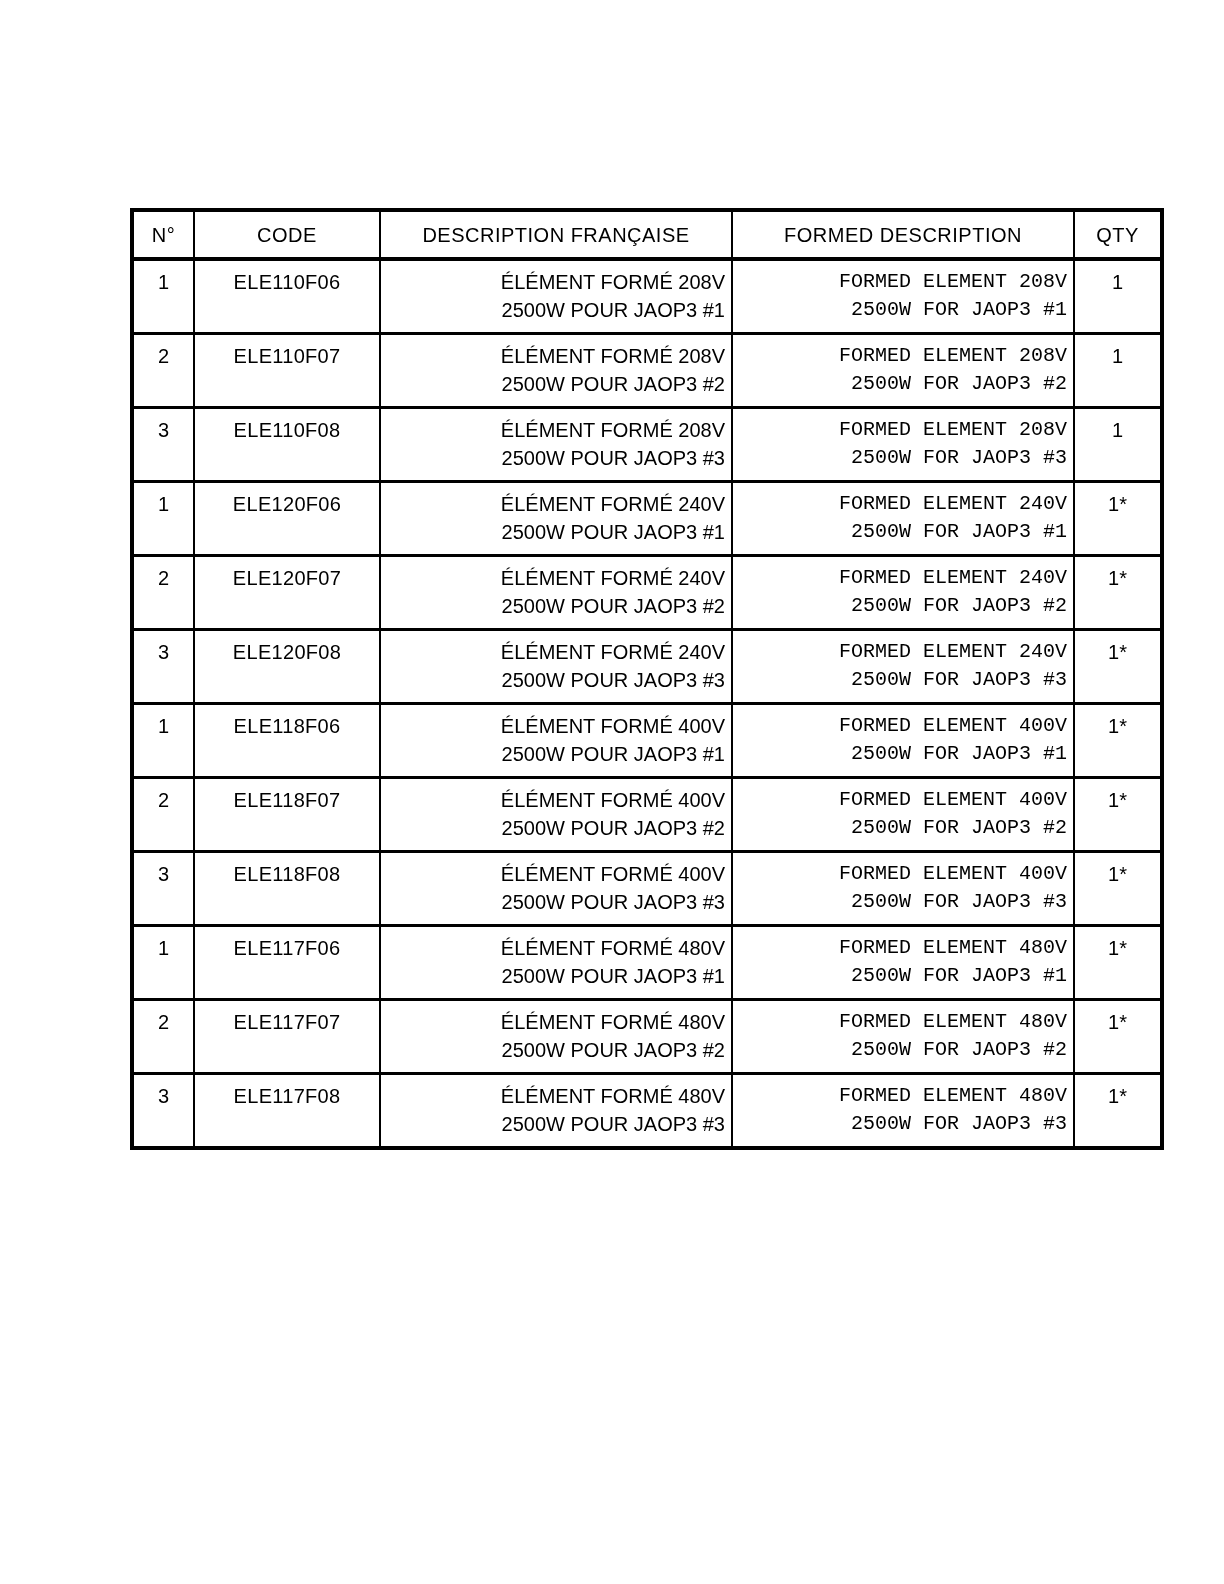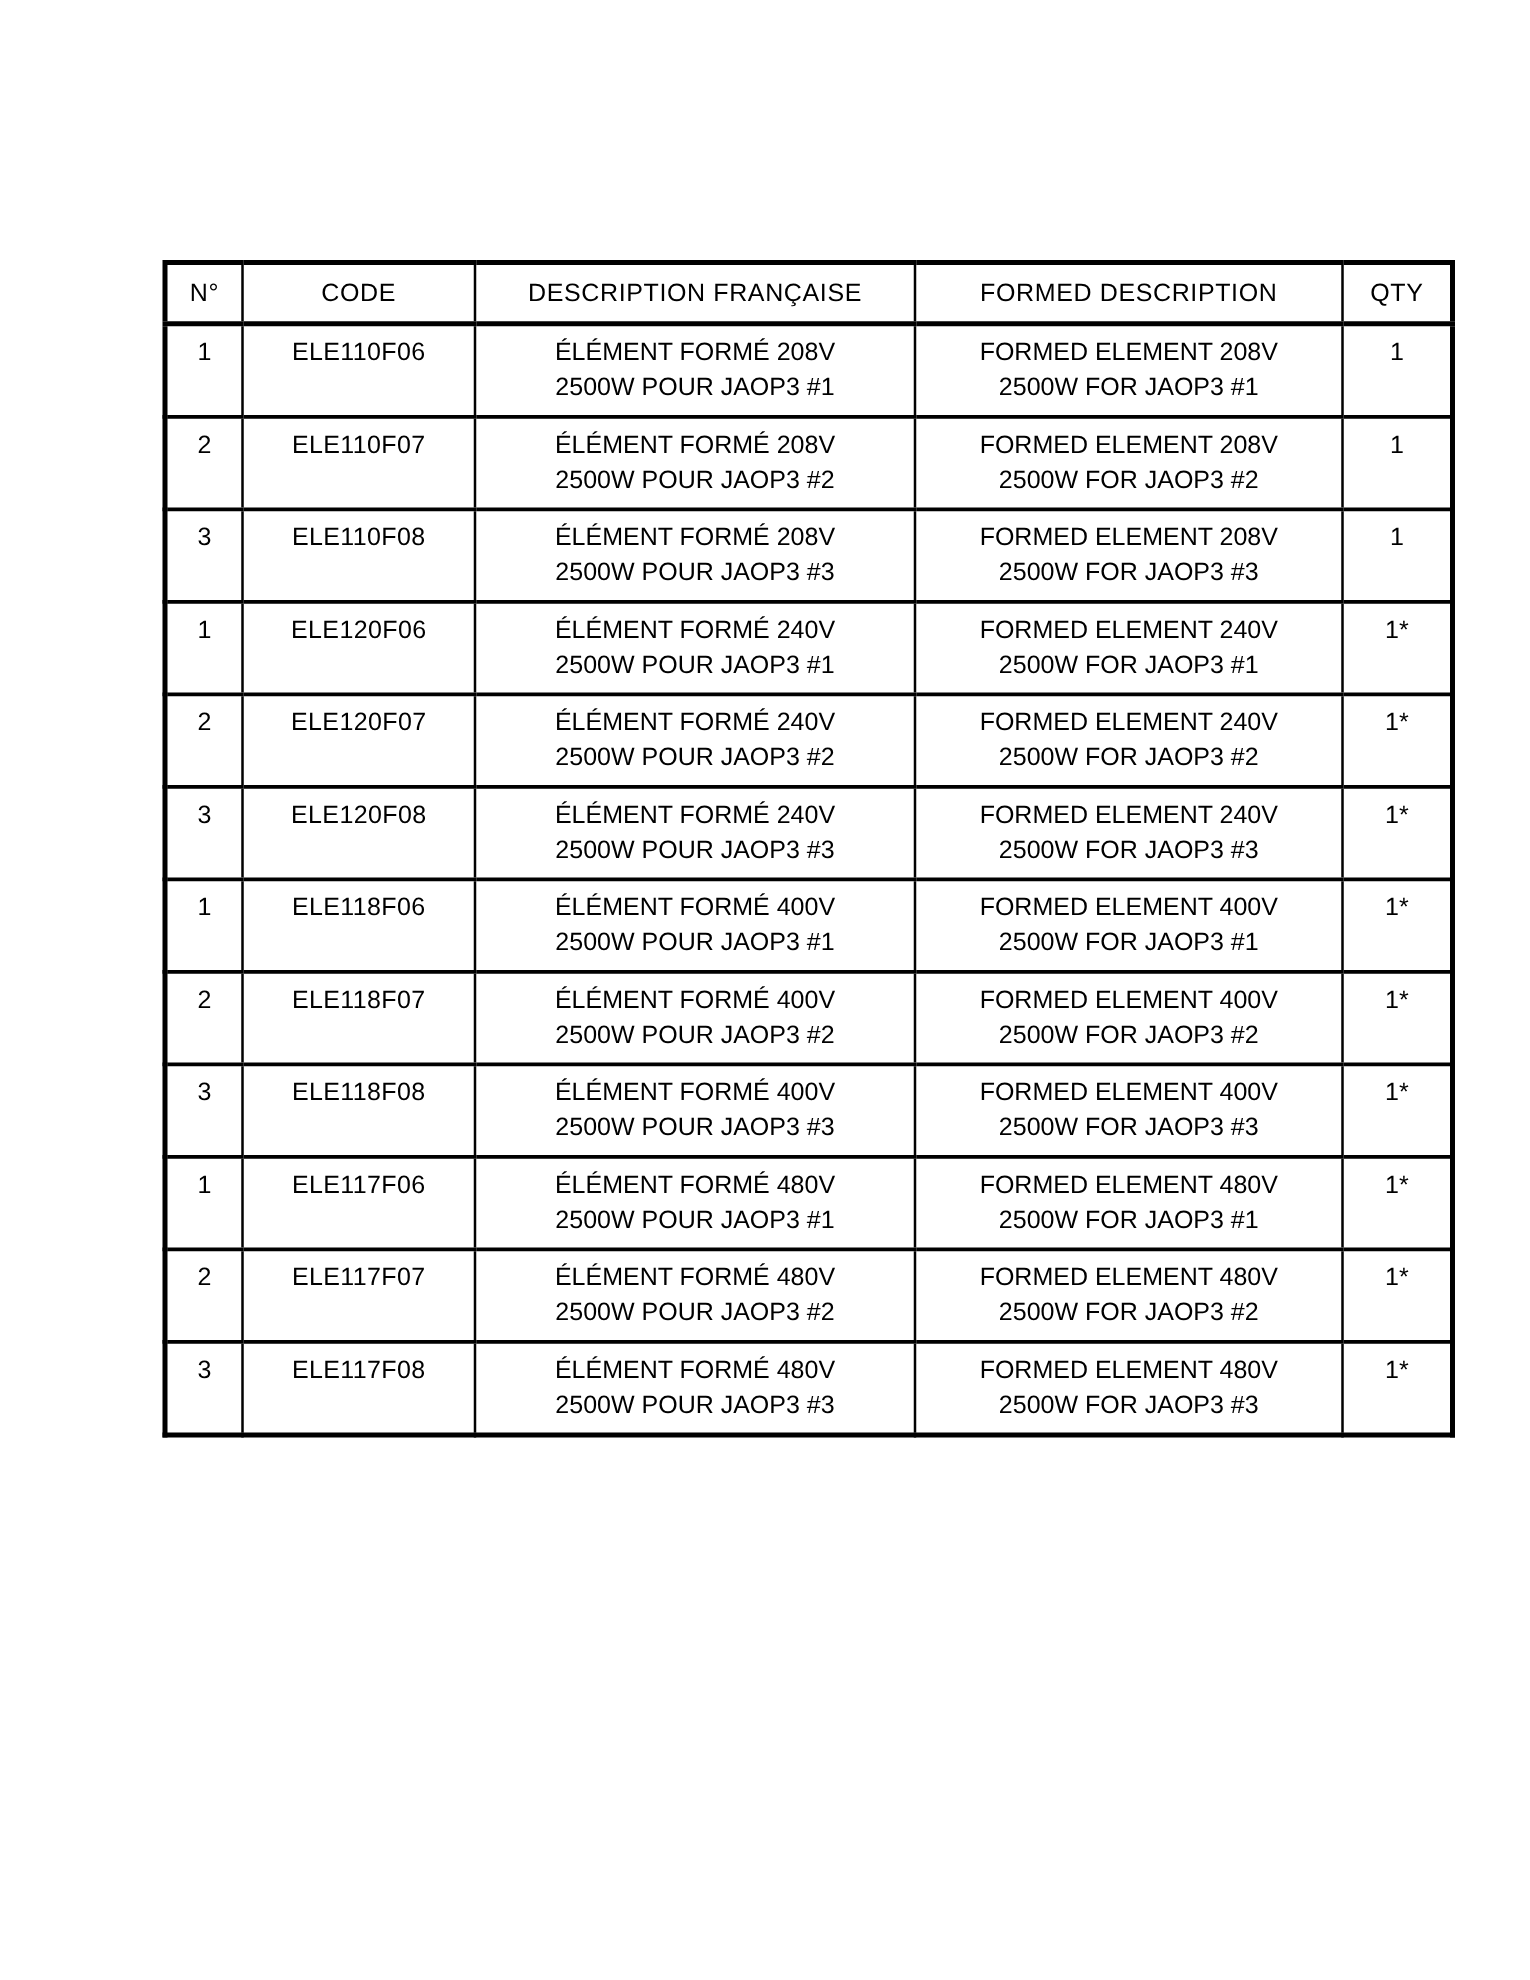--- a/index.html
+++ b/index.html
@@ -42,22 +42,22 @@
     border: 2px solid #000000;
     border-top: 3px solid #000000;
     border-bottom: 3px solid #000000;
     vertical-align: top;
     box-sizing: border-box;
     height: 74px;
     padding: 7px 6px 8px 6px;
   }
   td.c-no, td.c-qty { text-align: center; }
   td.c-code { text-align: center; letter-spacing: 0.3px; margin-left: 16px; }
-  td.c-fr, td.c-en { text-align: center; padding-left: 9px; }
-  td.c-en { padding-left: 11px; }
+  td.c-fr, td.c-en { text-align: right; padding-left: 9px; }
+  td.c-en { padding-left: 11px; font-family: Liberation Mono, monospace; }
 </style>
 </head>
 <body>
 
 <div class="page">
   <table class="parts">
     <colgroup>
       <col style="width:62px">
       <col style="width:186px">
       <col style="width:352px">

